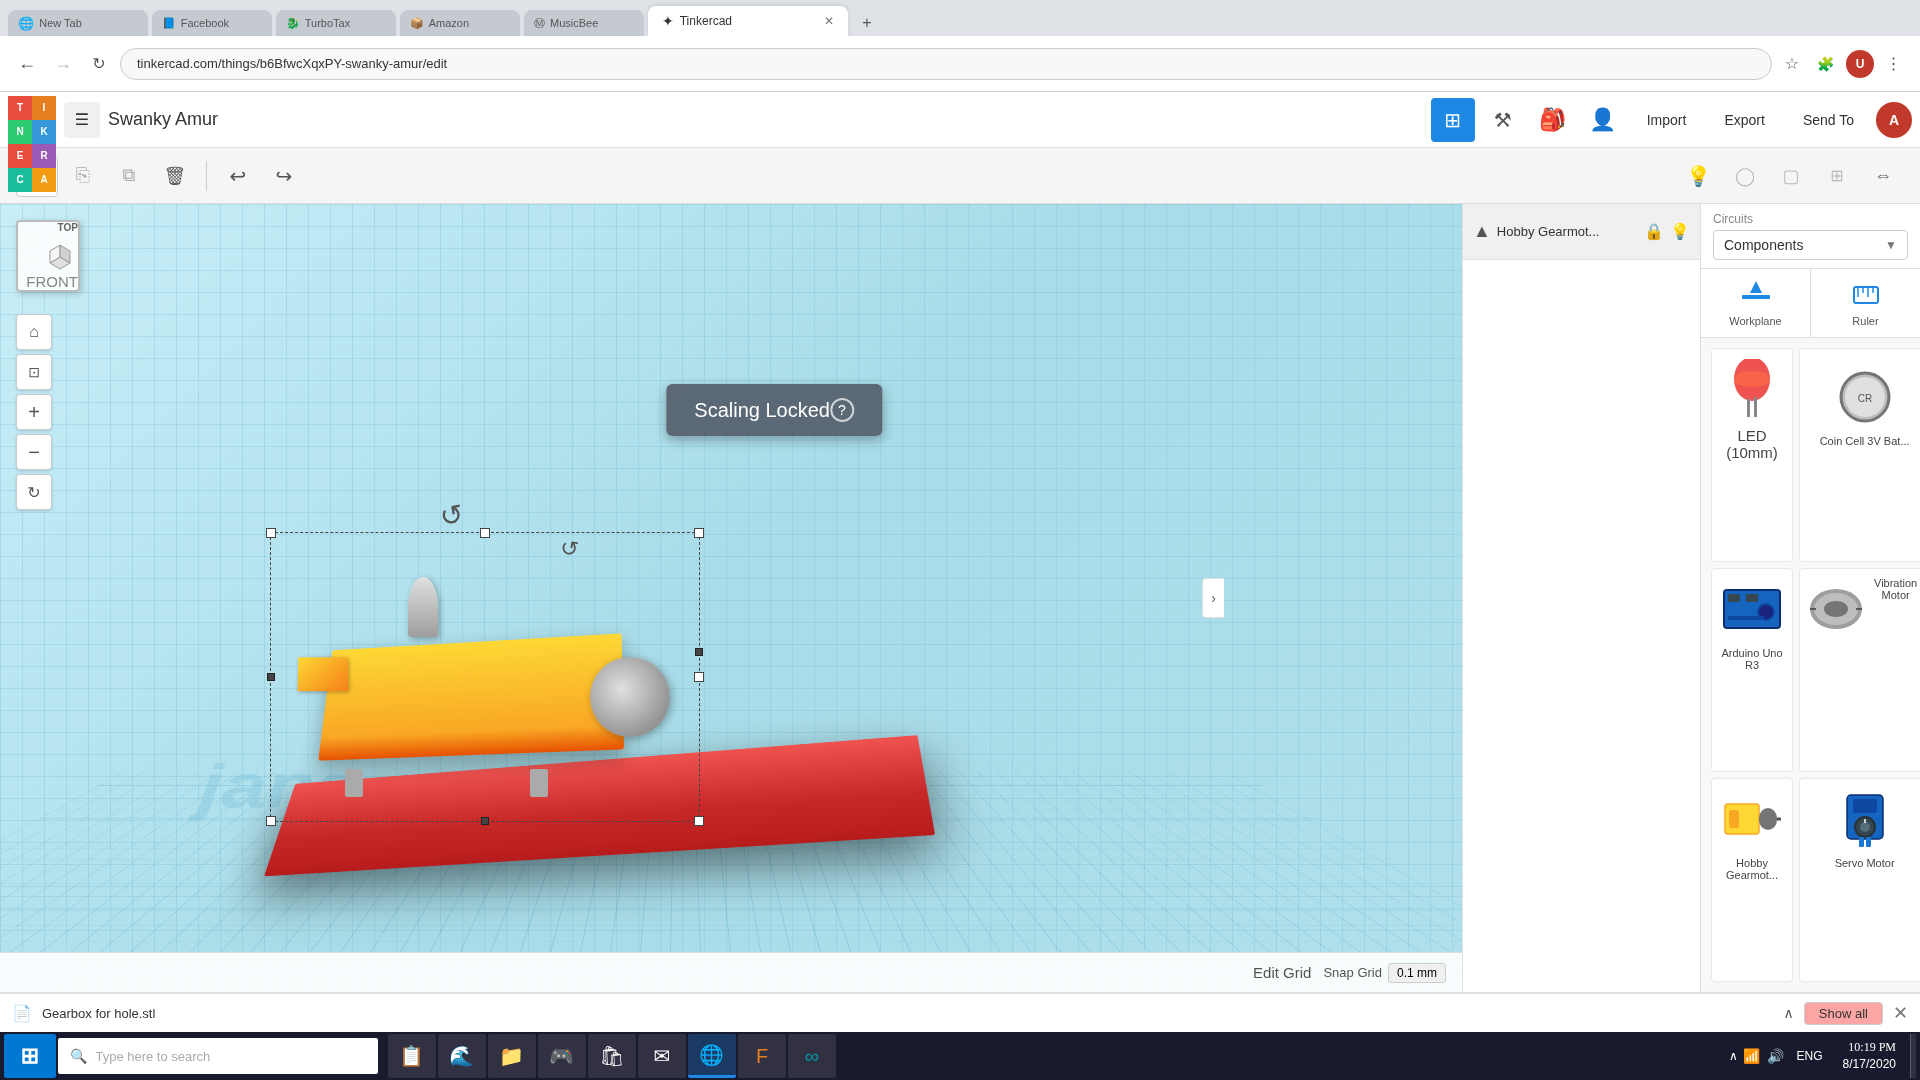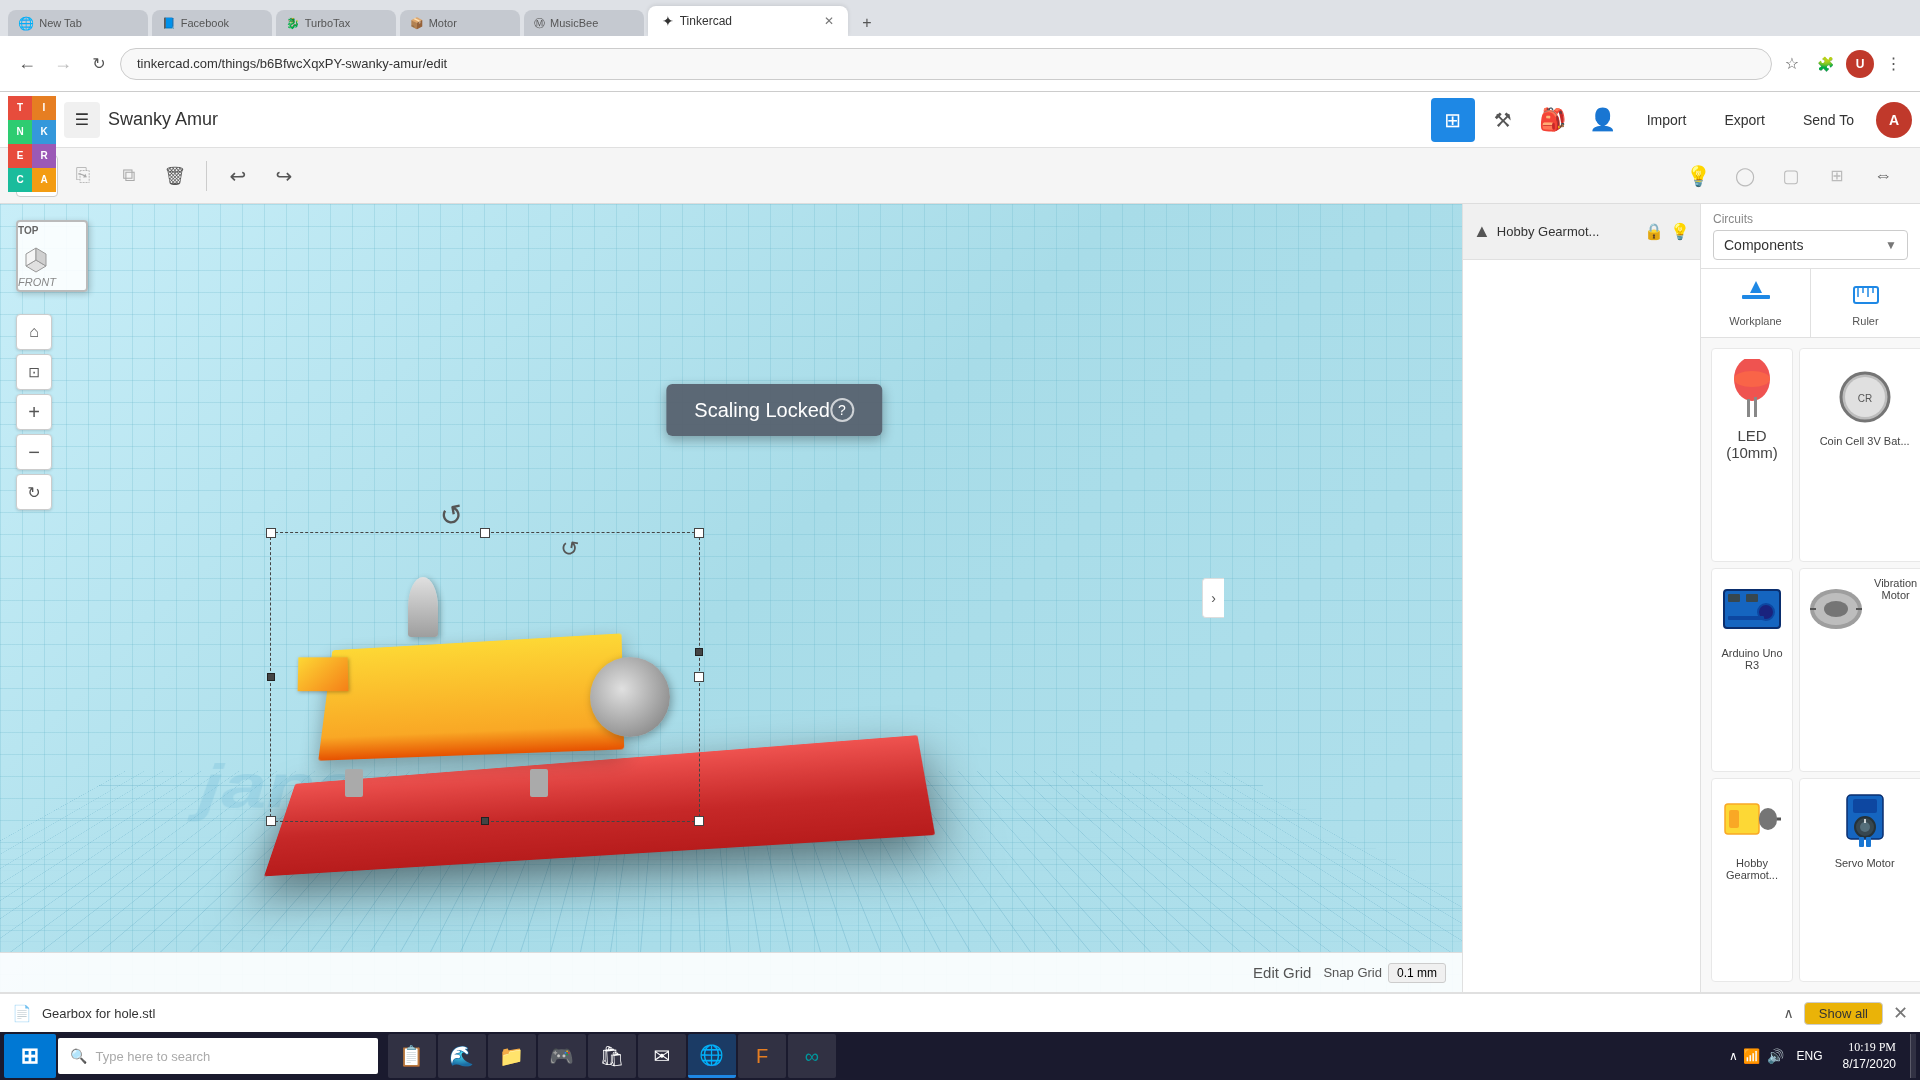--- a/index.html
+++ b/index.html
@@ -18,21 +18,21 @@
     <div style="height:26px; background:#c5c9d0; border-radius:8px 8px 0 0; padding:0 10px; display:flex; align-items:center; font-size:11px; color:#555; gap:5px; min-width:120px;">
       <span style="font-size:11px;">📘</span>
         <span>Facebook</span>
     </div>
     <div style="height:26px; background:#c5c9d0; border-radius:8px 8px 0 0; padding:0 10px; display:flex; align-items:center; font-size:11px; color:#555; gap:5px; min-width:120px;">
       <span style="font-size:11px;">🐉</span>
         <span>TurboTax</span>
     </div>
     <div style="height:26px; background:#c5c9d0; border-radius:8px 8px 0 0; padding:0 10px; display:flex; align-items:center; font-size:11px; color:#555; gap:5px; min-width:120px;">
       <span style="font-size:11px;">📦</span>
-        <span>Motor</span>
+        <span>Amazon</span>
     </div>
     <div style="height:26px; background:#c5c9d0; border-radius:8px 8px 0 0; padding:0 10px; display:flex; align-items:center; font-size:11px; color:#555; gap:5px; min-width:120px;">
       <span style="font-size:11px;">Ⓜ</span>
         <span>MusicBee</span>
     </div>
 
     <div style="height:30px; background:white; border-radius:8px 8px 0 0; padding:0 14px; display:flex; align-items:center; font-size:12px; color:#333; gap:6px; min-width:200px; box-shadow:0 -1px 4px rgba(0,0,0,0.1);">
       <span style="font-size:14px;">✦</span>
       <span style="font-size:12px;">Tinkercad</span>
       <span style="margin-left:auto; font-size:12px; color:#777; cursor:pointer;">✕</span>
@@ -102,30 +102,30 @@
 
     <div style="flex:1; position:relative; background:linear-gradient(135deg, #c8eef8 0%, #a8dce8 50%, #b0e0ec 100%); overflow:hidden;">
 
       <div style="position:absolute; inset:0; background-image:linear-gradient(rgba(100,180,200,0.25) 1px, transparent 1px), linear-gradient(90deg, rgba(100,180,200,0.25) 1px, transparent 1px); background-size:22px 22px;"></div>
 
       <div style="position:absolute; bottom:40px; left:-200px; right:-100px; height:500px; background-image:linear-gradient(rgba(80,160,190,0.3) 1px, transparent 1px), linear-gradient(90deg, rgba(80,160,190,0.3) 1px, transparent 1px); background-size:30px 30px; transform:perspective(700px) rotateX(55deg); transform-origin:center bottom;"></div>
 
       <div style="position:absolute; bottom:160px; left:200px; font-size:80px; color:rgba(100,180,210,0.25); font-style:italic; font-weight:bold; transform:perspective(600px) rotateX(40deg); pointer-events:none;">jane</div>
 
       <div style="position:absolute; top:16px; left:16px; width:80px; height:80px;">
-        <div style="width:72px; height:72px; border:2px solid #bbb; background:rgba(255,255,255,0.88); display:flex; flex-direction:column; align-items:flex-start; justify-content:center; border-radius:4px; cursor:pointer; box-shadow:2px 2px 6px rgba(0,0,0,0.2);">
+        <div style="width:64px; height:72px; border:2px solid #bbb; background:rgba(255,255,255,0.88); display:flex; flex-direction:column; align-items:flex-end; justify-content:center; border-radius:4px; cursor:pointer; box-shadow:2px 2px 6px rgba(0,0,0,0.2);">
           <span style="font-size:10px; color:#666; font-weight:bold;">TOP</span>
           <div style="width:36px; height:36px; margin:2px 0;">
             <svg viewBox="0 0 36 36" width="36" height="36">
               <polygon points="8,28 18,22 28,28 18,34" fill="#e0e0e0" stroke="#999" stroke-width="1"></polygon>
               <polygon points="8,28 18,22 18,10 8,16" fill="#f5f5f5" stroke="#999" stroke-width="1"></polygon>
               <polygon points="28,28 18,22 18,10 28,16" fill="#d0d0d0" stroke="#999" stroke-width="1"></polygon>
             </svg>
           </div>
-          <span style="font-size:11px; color:#888;font-style:italic;">FRONT</span>
+          <span style="font-size:15px; color:#888;">FRONT</span>
         </div>
       </div>
 
       <div style="position:absolute; left:16px; top:110px; display:flex; flex-direction:column; gap:4px;">
         <button style="width:36px; height:36px; background:white; border:1px solid #ccc; border-radius:4px; cursor:pointer; font-size:16px; color:#555; box-shadow:0 1px 3px rgba(0,0,0,0.15); display:flex; align-items:center; justify-content:center;">⌂</button>
         <button style="width:36px; height:36px; background:white; border:1px solid #ccc; border-radius:4px; cursor:pointer; font-size:14px; color:#555; box-shadow:0 1px 3px rgba(0,0,0,0.15); display:flex; align-items:center; justify-content:center;">⊡</button>
         <button style="width:36px; height:36px; background:white; border:1px solid #ccc; border-radius:4px; cursor:pointer; font-size:20px; color:#555; box-shadow:0 1px 3px rgba(0,0,0,0.15); display:flex; align-items:center; justify-content:center;">+</button>
         <button style="width:36px; height:36px; background:white; border:1px solid #ccc; border-radius:4px; cursor:pointer; font-size:20px; color:#555; box-shadow:0 1px 3px rgba(0,0,0,0.15); display:flex; align-items:center; justify-content:center;">−</button>
         <button style="width:36px; height:36px; background:white; border:1px solid #ccc; border-radius:4px; cursor:pointer; font-size:16px; color:#555; box-shadow:0 1px 3px rgba(0,0,0,0.15); display:flex; align-items:center; justify-content:center;">↻</button>
       </div>
@@ -298,21 +298,21 @@
 
       </div>
     </div>
 
   </div>
 
   <div style="height:40px; background:white; border-top:2px solid #e0e0e0; display:flex; align-items:center; padding:0 12px; gap:10px;">
     <div style="font-size:16px; color:#555;">📄</div>
     <span style="font-size:13px; color:#333; flex:1;">Gearbox for hole.stl</span>
     <button style="background:none; border:none; cursor:pointer; font-size:14px; color:#555;">∧</button>
-    <button style="padding:3px 14px; background:#eab308; border:1px solid #ccc; border-radius:4px; font-size:13px; cursor:pointer; color:#333;">Show all</button>
+    <button style="padding:3px 14px; background:#fca5a5; border:1px solid #ccc; border-radius:4px; font-size:13px; cursor:pointer; color:#333;">Show all</button>
     <button style="background:none; border:none; cursor:pointer; font-size:18px; color:#777; line-height:1;">✕</button>
   </div>
 
 </div>
 
 <div style="height:48px; background:#1a1a2e; display:flex; align-items:center; padding:0 4px; gap:2px;">
   <button style="width:52px; height:44px; background:#0078d4; border:none; cursor:pointer; border-radius:2px; display:flex; align-items:center; justify-content:center; color:white; font-size:22px; font-weight:bold;">⊞</button>
   <div style="width:320px; height:36px; background:white; border-radius:2px; display:flex; align-items:center; padding:0 12px; gap:8px; cursor:text;">
     <span style="font-size:14px; color:#888;">🔍</span>
     <span style="font-size:13px; color:#aaa;">Type here to search</span>

